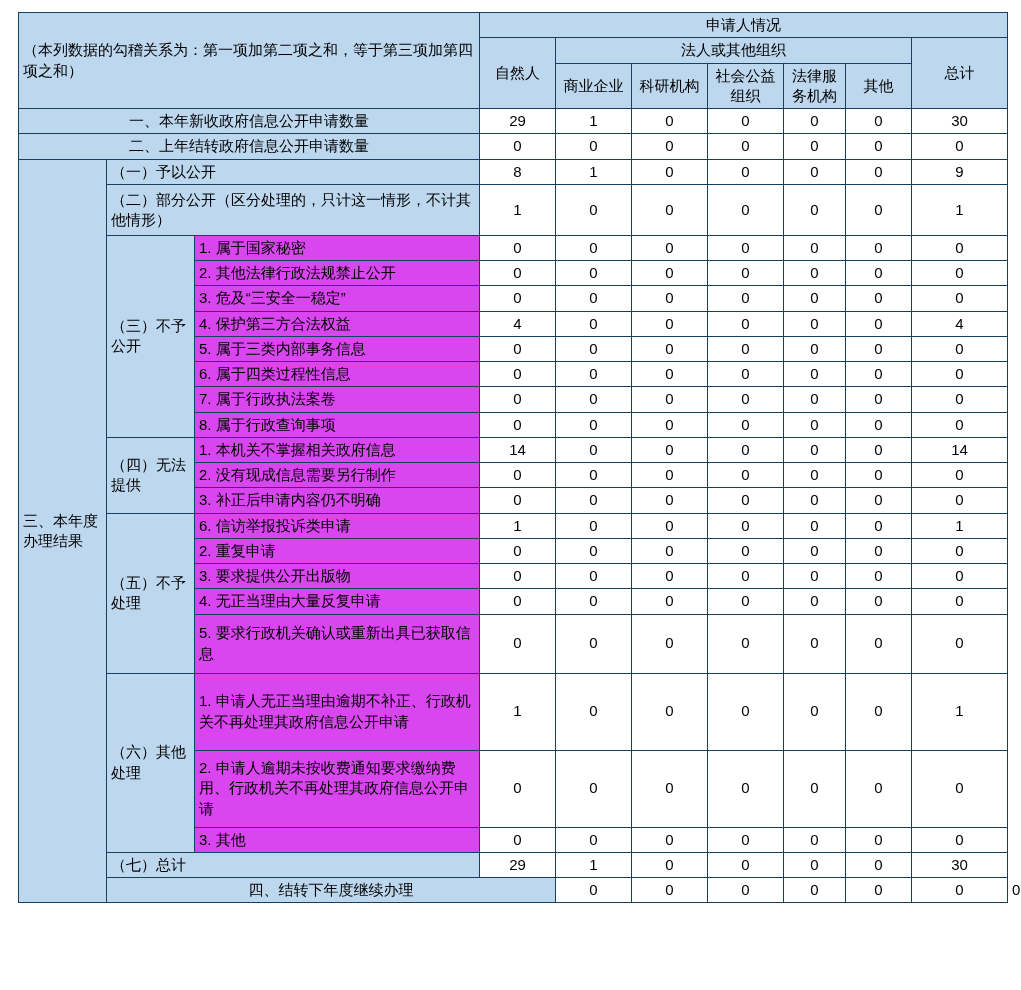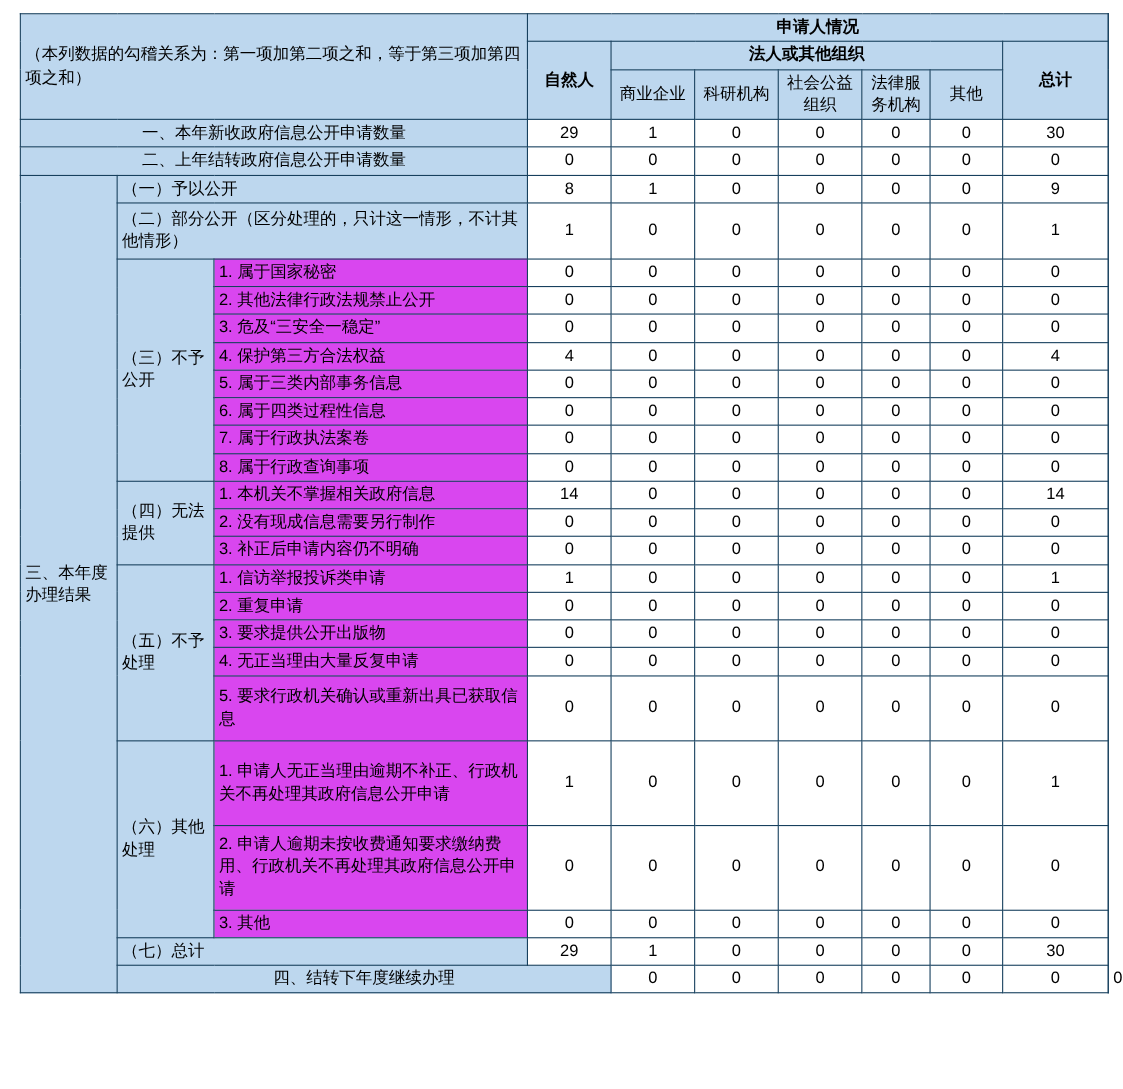--- a/index.html
+++ b/index.html
@@ -31,21 +31,20 @@
     vertical-align: middle;
     line-height: 1.35;
     font-size: 15px;
     word-break: break-all;
   }
   
   .hdr {
     background: #bdd7ee;
     text-align: center;
     font-size: 16px;
-    font-weight: bold;
   }
   .hdr-sub {
     background: #bdd7ee;
     text-align: center;
     font-size: 15px;
   }
   .note-cell {
     background: #bdd7ee;
     font-size: 16px;
     text-align: left;
@@ -289,21 +288,21 @@
         <td class="num">0</td>
         <td class="num">0</td>
         <td class="num">0</td>
         <td class="num">0</td>
         <td class="num">0</td>
         <td class="num">0</td>
       </tr>
 
       <tr>
         <td class="lbl-c" rowspan="5">（五）不予处理</td>
-        <td class="lbl-alt">1. 信访举报投诉类申请</td>
+        <td class="lbl-alt">6. 信访举报投诉类申请</td>
         <td class="num">1</td>
         <td class="num">0</td>
         <td class="num">0</td>
         <td class="num">0</td>
         <td class="num">0</td>
         <td class="num">0</td>
         <td class="num">1</td>
       </tr>
       <tr>
         <td class="lbl-alt">2. 重复申请</td>

